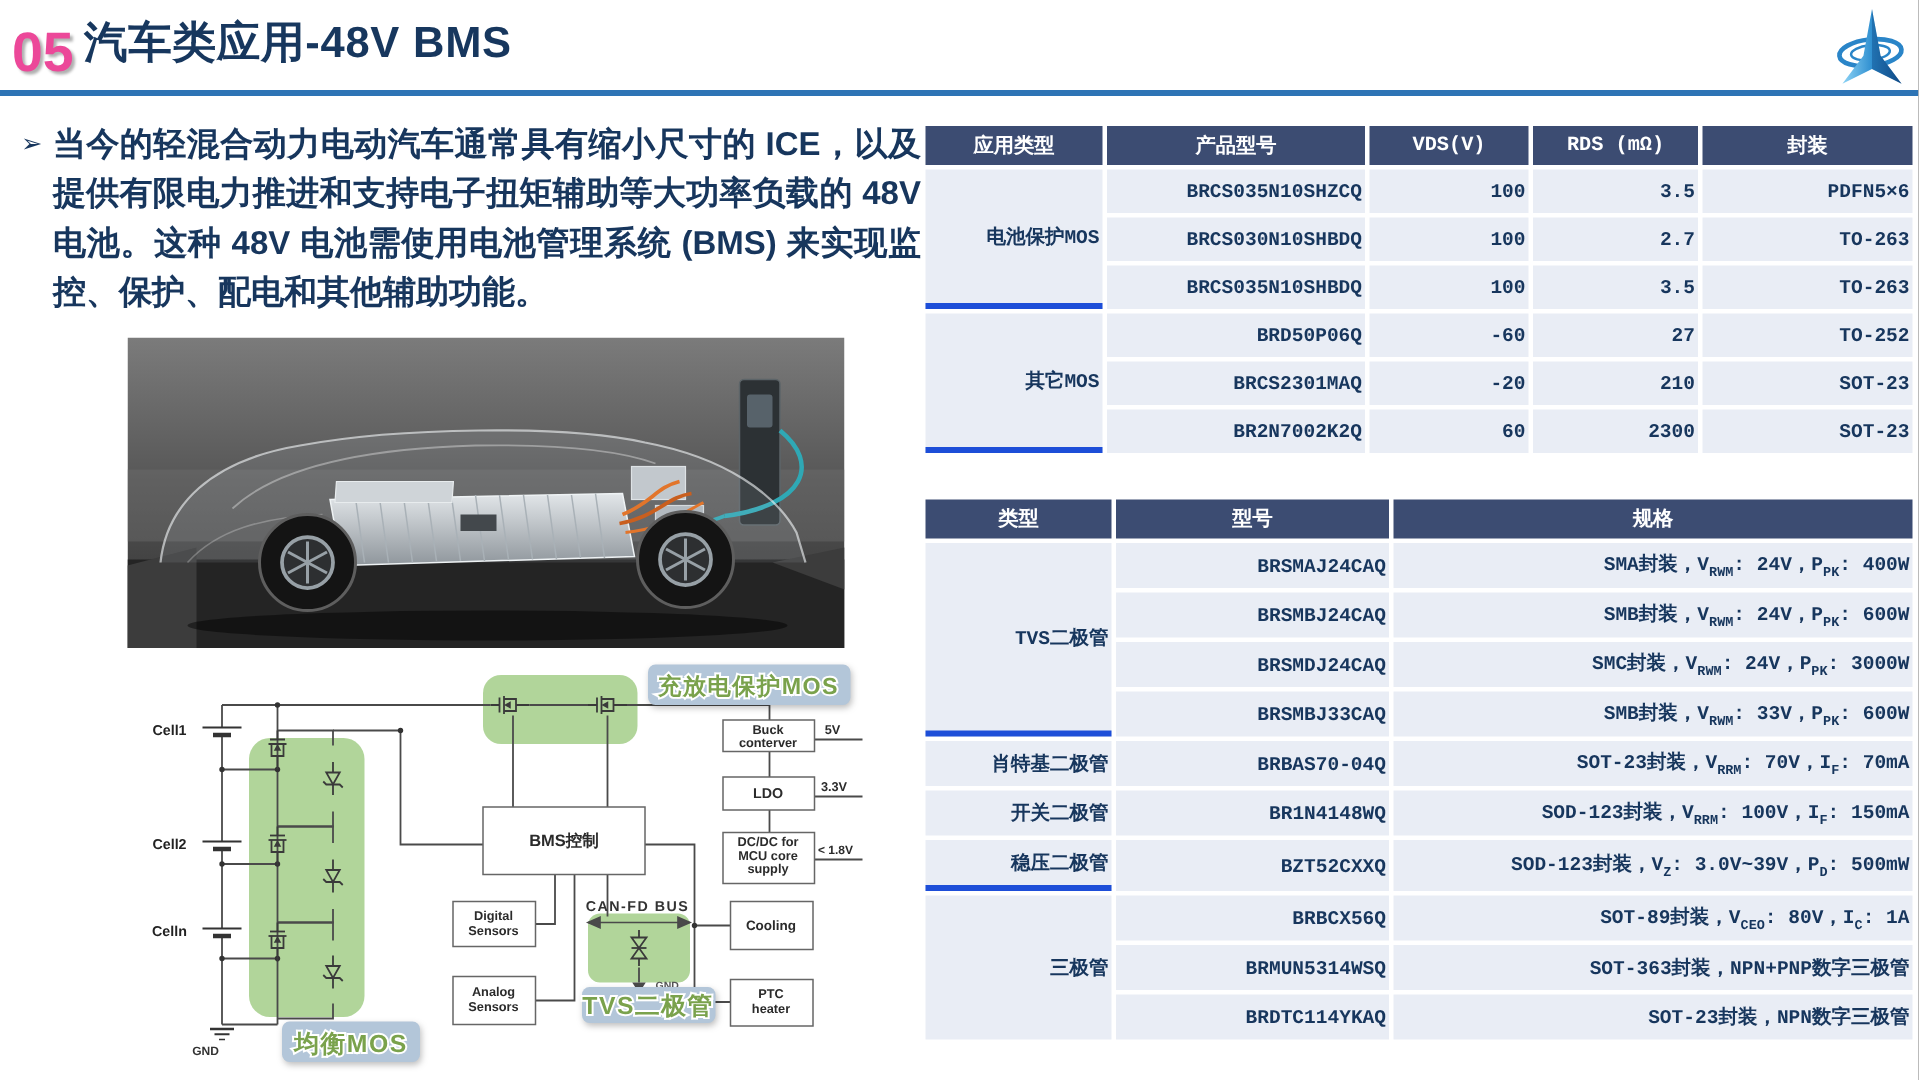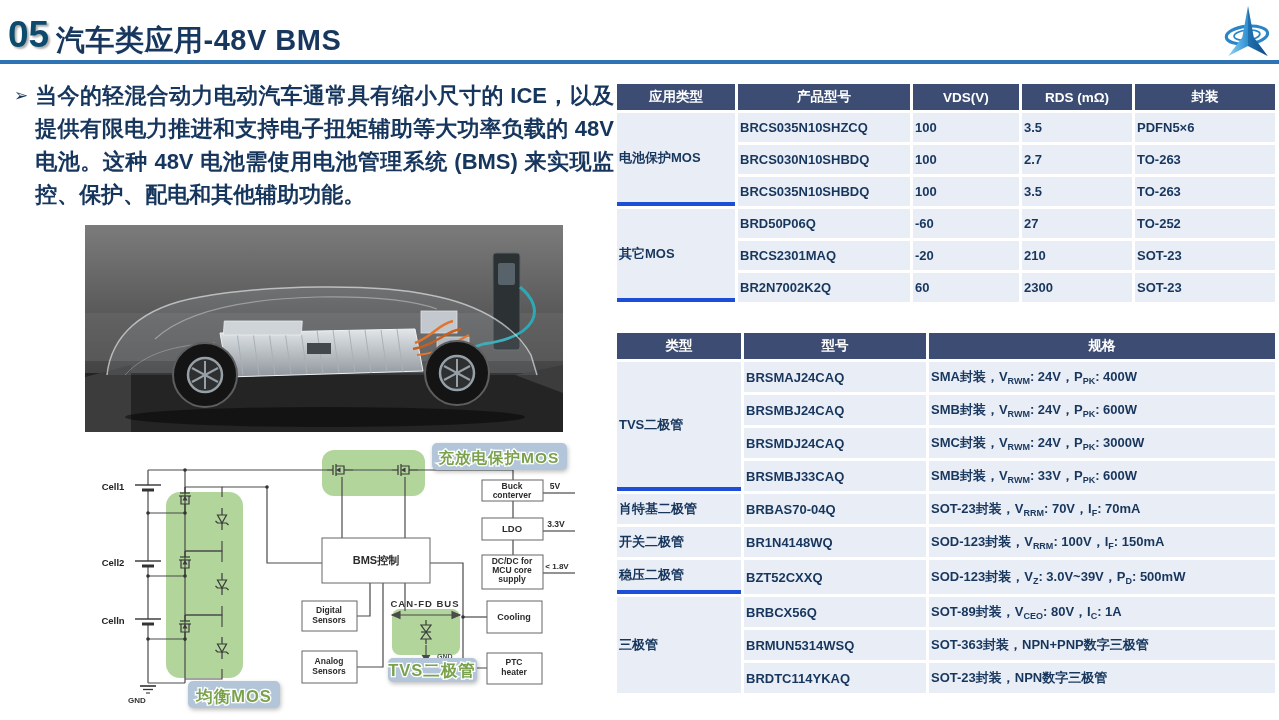--- a/index.html
+++ b/index.html
@@ -1,40 +1,40 @@
 <!DOCTYPE html>
 <html><head>
 <meta charset="utf-8">
 <style>
   html,body{margin:0;padding:0;background:#888;}
   .slide{position:relative;width:1279px;height:720px;background:#ffffff;overflow:hidden;
          font-family:"Liberation Sans","DejaVu Sans",sans-serif;}
   
-  .slide-num{position:absolute;left:8px;top:14px;font-size:37px;font-weight:bold;color:#0c4a6e;
+  .slide-num{position:absolute;left:8px;top:14px;font-size:37px;font-weight:bold;color:#ec4899;
              text-shadow:2px 2px 2px #b0b0b0;}
-  .page-title{position:absolute;left:56px;top:21px;font-size:29px;font-weight:bold;color:#17375e;letter-spacing:0.5px;}
+  .page-title{position:absolute;left:56px;top:9px;font-size:29px;font-weight:bold;color:#17375e;letter-spacing:0.5px;}
   .rule{position:absolute;left:0;top:60px;width:1279px;height:4px;background:#2e74b5;}
   .logo{position:absolute;right:4px;top:5px;display:flex;align-items:center;gap:5px;}
   .logo-txt{display:flex;flex-direction:column;line-height:1.05;}
   .logo-cn{font-size:21px;font-weight:bold;color:#1581c5;letter-spacing:1.5px;}
   .logo-en{font-size:9.5px;font-weight:bold;color:#1581c5;letter-spacing:0.4px;margin-top:2px;}
   
   .intro{position:absolute;left:14px;top:79px;width:600px;display:flex;gap:7px;
          color:#17365d;font-weight:bold;font-size:22px;line-height:33px;}
   .intro .bullet{font-size:17px;line-height:34px;}
   .intro .text{text-align:justify;}
   
   .car{position:absolute;left:85px;top:225px;}
   .diagram{position:absolute;left:85px;top:441px;}
   
-  table{position:absolute;border-collapse:separate;border-spacing:3px;table-layout:fixed;}
+  table{position:absolute;border-collapse:separate;border-spacing:3px;table-layout:fixed;font-family:Liberation Mono, monospace;}
   #t1{left:614px;top:81px;width:664px;}
   #t2{left:614px;top:330px;width:664px;}
   th{background:#3c4c72;color:#ffffff;font-size:13.5px;height:26px;font-weight:bold;padding:0;}
-  td{background:#e9edf5;color:#17365d;font-size:13px;font-weight:bold;text-align:left;
+  td{background:#e9edf5;color:#17365d;font-size:13px;font-weight:bold;text-align:right;
      vertical-align:middle;height:29px;padding:0 2px;}
   #t2 td{height:30px;}
   td.hr{border-bottom:4px solid #1d4ed8;}
   sub{font-size:9px;margin-top:24px;}
   svg text{font-family:"Liberation Sans","DejaVu Sans",sans-serif;}
   .badge-txt{font-weight:bold;fill:#7aa24c;stroke:#ffffff;stroke-width:2.6px;paint-order:stroke;letter-spacing:1px;}
 </style>
 </head>
 <body>
 

